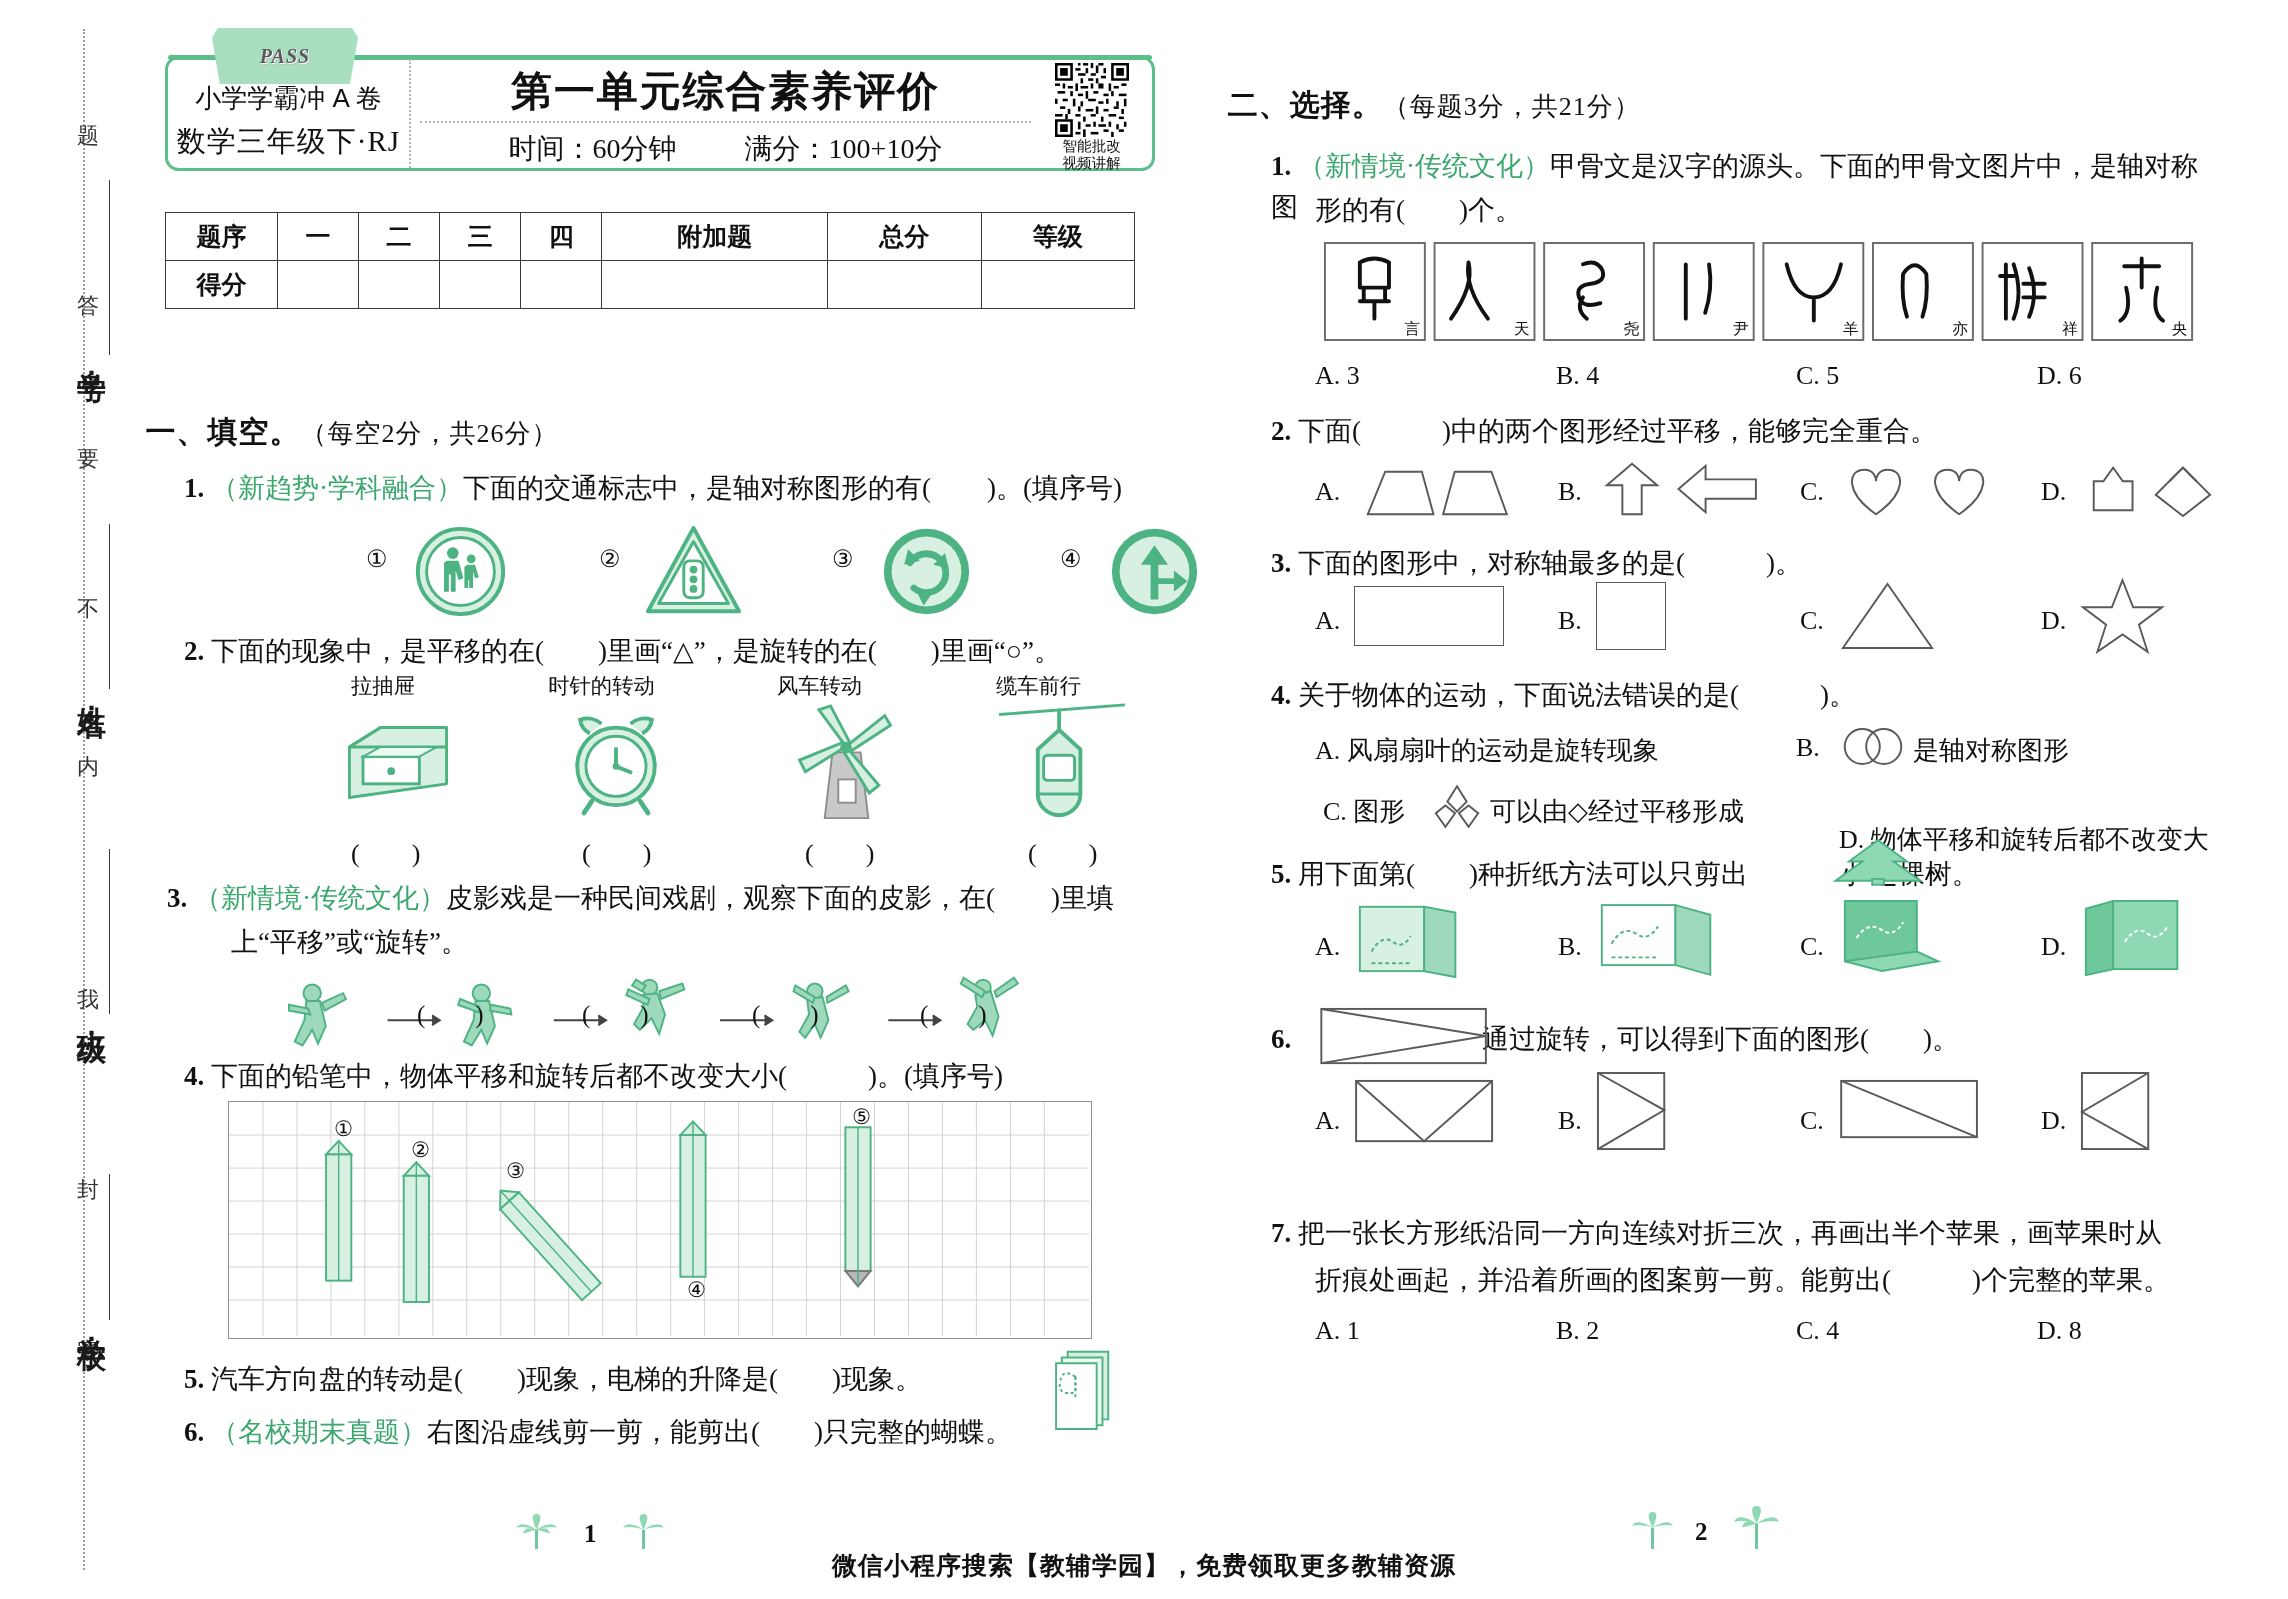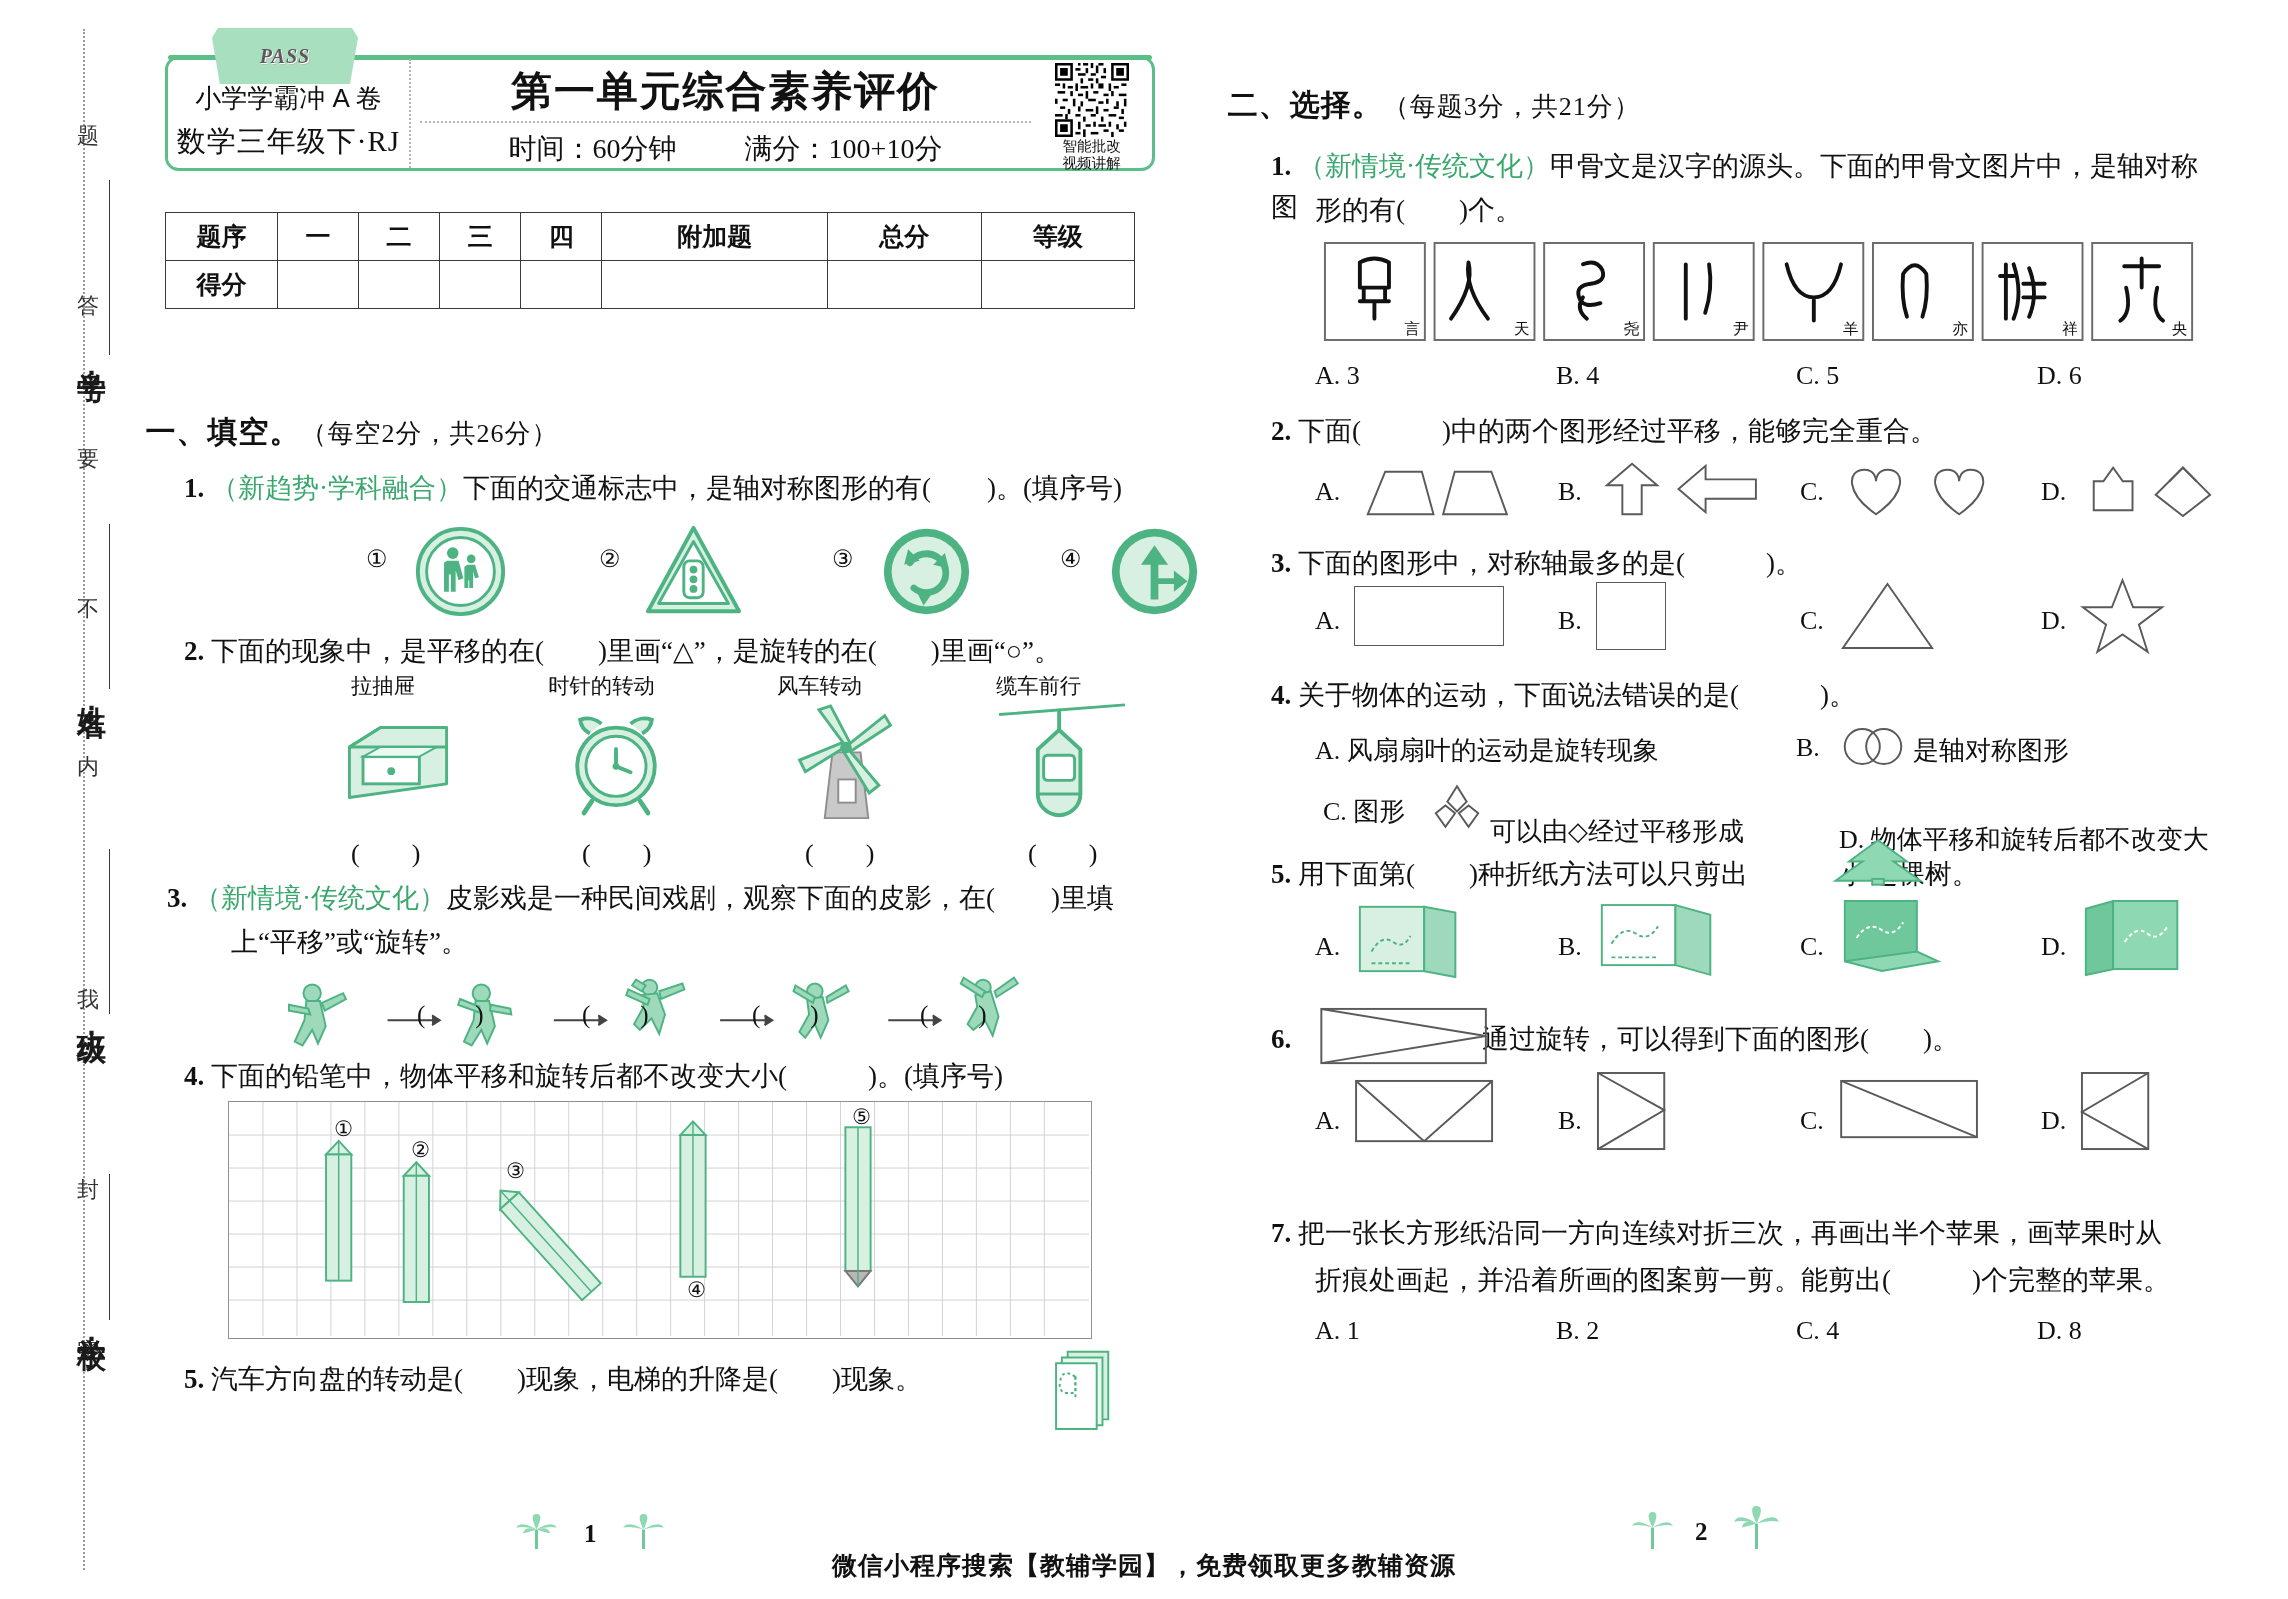--- a/index.html
+++ b/index.html
@@ -461,20 +461,24 @@
       <span class="abs" style="left:277px;top:56px;font-size:21.3px;">③</span>
       <span class="abs" style="left:458px;top:175px;font-size:21.3px;">④</span>
       <span class="abs" style="left:623px;top:1.9px;font-size:21.3px;">⑤</span>
     </div>
 
     <div class="q" style="left:58px;top:1359px;width:980px;">
       <b class="n">5.</b>
       <span>汽车方向盘的转动是(　　)现象，电梯的升降是(　　)现象。</span>
     </div>
 
+    <div class="q" style="left:58px;top:1412px;width:980px;">
+      <b class="n">6.</b>
+      <span class="tag">（名校期末真题）</span><span>右图沿虚线剪一剪，能剪出(　　)只完整的蝴蝶。</span>
+    </div>
     <div class="abs" style="left:922px;top:1344px;">
       <svg width="78" height="87" viewBox="0 0 80 90">
         <path d="M20 8 L62 8 L62 78 L20 78 Z" fill="#d8f0e2" stroke="#4eb383" stroke-width="2"></path>
         <path d="M14 14 L56 14 L56 84 L14 84 Z" fill="#eafaf1" stroke="#4eb383" stroke-width="2"></path>
         <path d="M8 20 L50 20 L50 88 L8 88 Z" fill="#fff" stroke="#4eb383" stroke-width="2"></path>
         <path d="M28 34 q-14 -10 -16 6 q-2 14 16 10 z" fill="none" stroke="#4eb383" stroke-width="2" stroke-dasharray="3 3"></path>
         <path d="M28 34 v22" stroke="#4eb383" stroke-width="2" stroke-dasharray="3 3"></path>
       </svg>
     </div>
 
@@ -629,21 +633,21 @@
         <circle cx="50" cy="21" r="18" fill="none" stroke="#5a5a5a" stroke-width="2"></circle>
       </svg>
     </div>
     <div class="opt" style="left:695px;top:733px;">是轴对称图形</div>
     <div class="opt" style="left:105px;top:794px;">C. 图形</div>
     <div class="abs" style="left:212px;top:782px;">
       <svg width="54" height="49" viewBox="0 0 56 50">
         <path d="M28 4 L38 20 L28 30 L18 20 Z M16 24 L26 32 L16 46 L6 32 Z M40 24 L50 32 L40 46 L30 32 Z" fill="none" stroke="#5a5a5a" stroke-width="2"></path>
       </svg>
     </div>
-    <div class="opt" style="left:272px;top:794px;margin-top:20px;">可以由◇经过平移形成</div>
+    <div class="opt" style="left:272px;top:794px;">可以由◇经过平移形成</div>
     <div class="opt" style="left:621px;top:794px;margin-top:28px;">D. 物体平移和旋转后都不改变大小</div>
 
     <div class="q" style="left:53px;top:854px;width:951px;">
       <b class="n">5.</b>
       <span>用下面第(　　)种折纸方法可以只剪出</span>
       <span class="blank" style="min-width:116px;"></span><span>这棵树。</span>
     </div>
     <div class="abs" style="left:602px;top:838px;">
       <svg width="116" height="47" viewBox="0 0 120 48">
         <path d="M60 2 L90 24 L76 24 L104 44 H16 L44 24 L30 24 Z" fill="#8ed9b3" stroke="#4eb383" stroke-width="2"></path>

